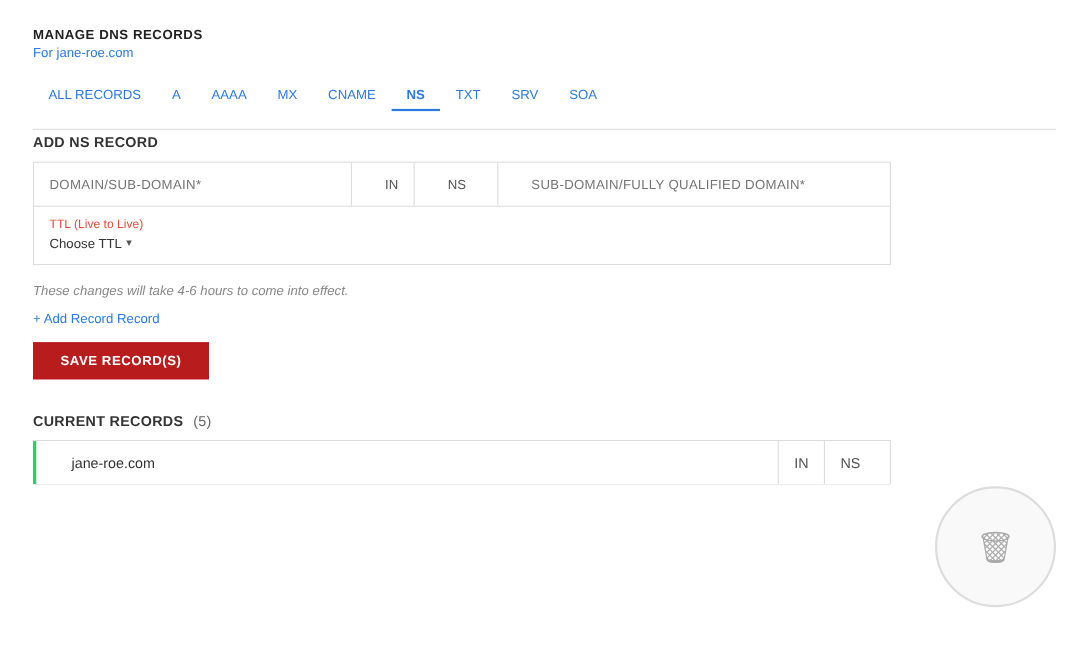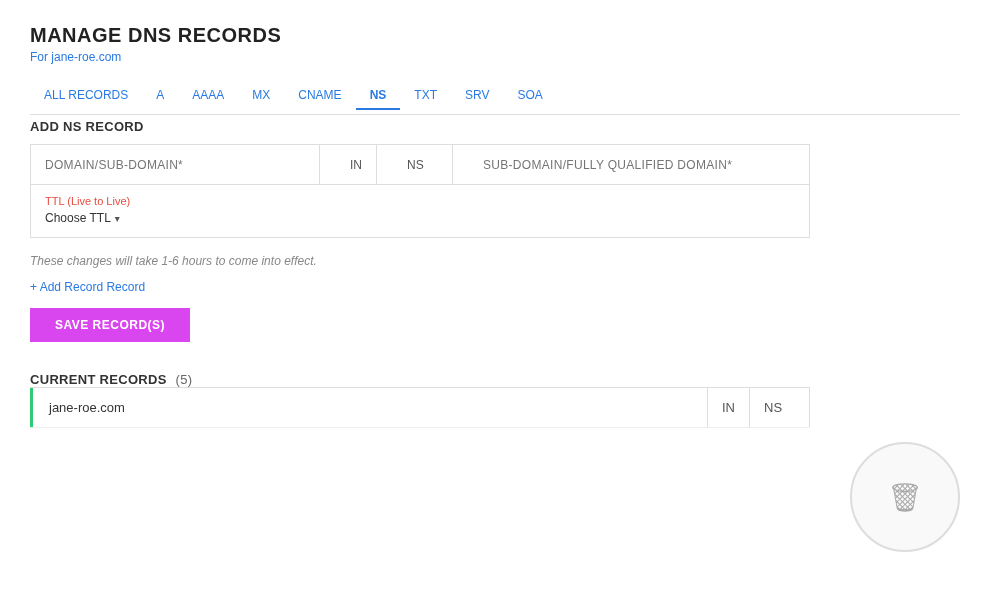--- a/index.html
+++ b/index.html
@@ -8,39 +8,39 @@
       background: #fff;
       color: #333;
       font-size: 13px;
       padding: 24px 30px;
       width: 990px;
       min-height: 602px;
       position: relative;
     }
 
     [data-name="page-title"] {
-      font-size: 20px;
+      font-size: 12px;
       font-weight: 700;
       color: #222;
       letter-spacing: 0.5px;
       text-transform: uppercase;
     }
 
     [data-name="domain-subtitle"] {
       font-size: 12px;
       color: #2a7ae2;
       margin-top: 3px;
     }
 
     [data-name="record-type-tabs"] {
       display: flex;
       gap: 0;
       margin-top: 18px;
       border-bottom: 1px solid #ddd;
-      padding-bottom: 4px;
+      padding-bottom: 16px;
     }
 
     .tab-item {
       padding: 6px 14px;
       font-size: 12px;
       color: #2a7ae2;
       cursor: pointer;
       border-bottom: 2px solid transparent;
       white-space: nowrap;
     }
@@ -164,21 +164,21 @@
       margin-top: 12px;
       font-size: 12px;
       color: #2a7ae2;
       cursor: pointer;
       text-decoration: none;
     }
 
     [data-name="save-records-button"] {
       display: block;
       margin-top: 14px;
-      background: #d946ef;
+      background: #b91c1c;
       color: #fff;
       border: none;
       padding: 10px 24px;
       font-size: 12px;
       font-weight: 700;
       text-transform: uppercase;
       letter-spacing: 0.5px;
       cursor: pointer;
       min-width: 160px;
     }
@@ -186,20 +186,21 @@
     [data-name="current-records-section"] {
       margin-top: 30px;
     }
 
     [data-name="current-records-title"] {
       font-size: 13px;
       font-weight: 700;
       color: #333;
       text-transform: uppercase;
       letter-spacing: 0.3px;
+      margin-bottom: 10px;
     }
 
     [data-name="current-records-count"] {
       color: #666;
       font-weight: normal;
     }
 
     [data-name="records-table"] {
       width: 100%;
       max-width: 780px;
@@ -207,21 +208,21 @@
     }
 
     [data-name="table-row"] {
       display: flex;
       border-bottom: 1px solid #eee;
       align-items: stretch;
     }
 
     .record-domain-cell {
       flex: 2.5;
-      padding: 12px 16px;
+      padding: 12px 32px;
       border-right: 1px solid #ddd;
       border-left: 3px solid #2ecc71;
       color: #333;
       font-size: 13px;
     }
 
     .record-in-cell {
       padding: 12px 14px;
       border-right: 1px solid #ddd;
       color: #555;
@@ -317,21 +318,21 @@
       <span>TTL</span> <span>(Live to Live)</span>
     </div>
     <div data-name="ttl-select">
       <span data-name="ttl-choose-label">Choose TTL</span>
       <span data-name="chevron-down-icon">▾</span>
     </div>
   </div>
 </div>
 
 
-<div data-name="changes-notice">These changes will take 1-6 hours to come into effect.</div>
+<div data-name="changes-notice">These changes will take 4-6 hours to come into effect.</div>
 
 
 <a data-name="add-another-record-button" href="#">+ Add Record Record</a>
 
 
 <button data-name="save-records-button">SAVE RECORD(S)</button>
 
 
 <div data-name="current-records-section">
   <div data-name="current-records-title">

